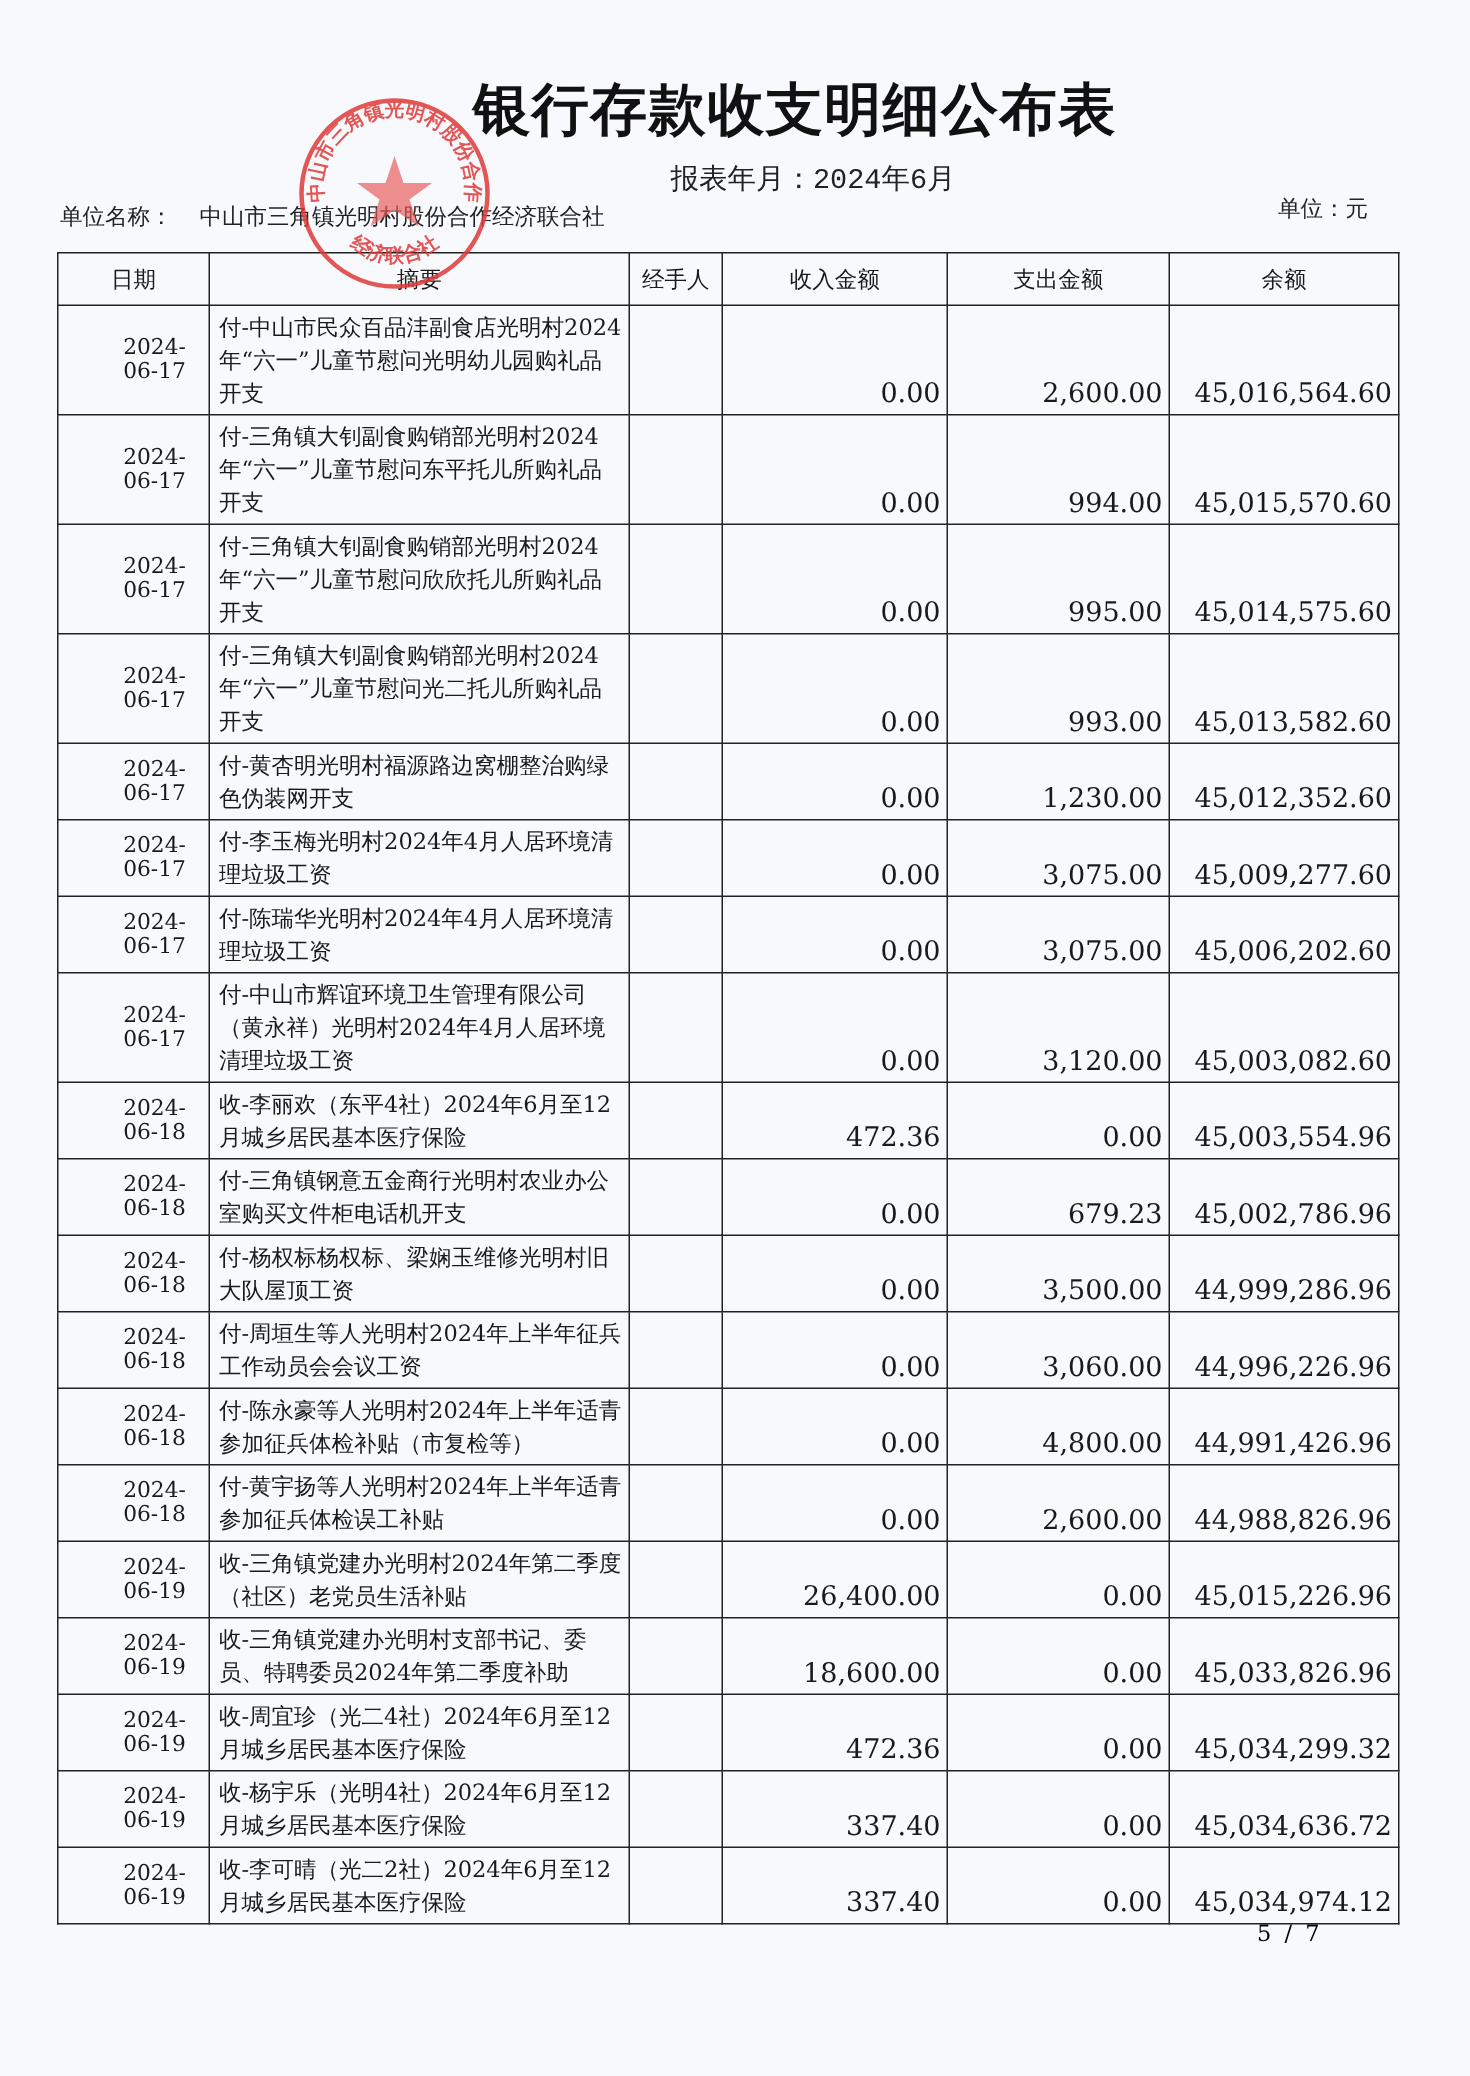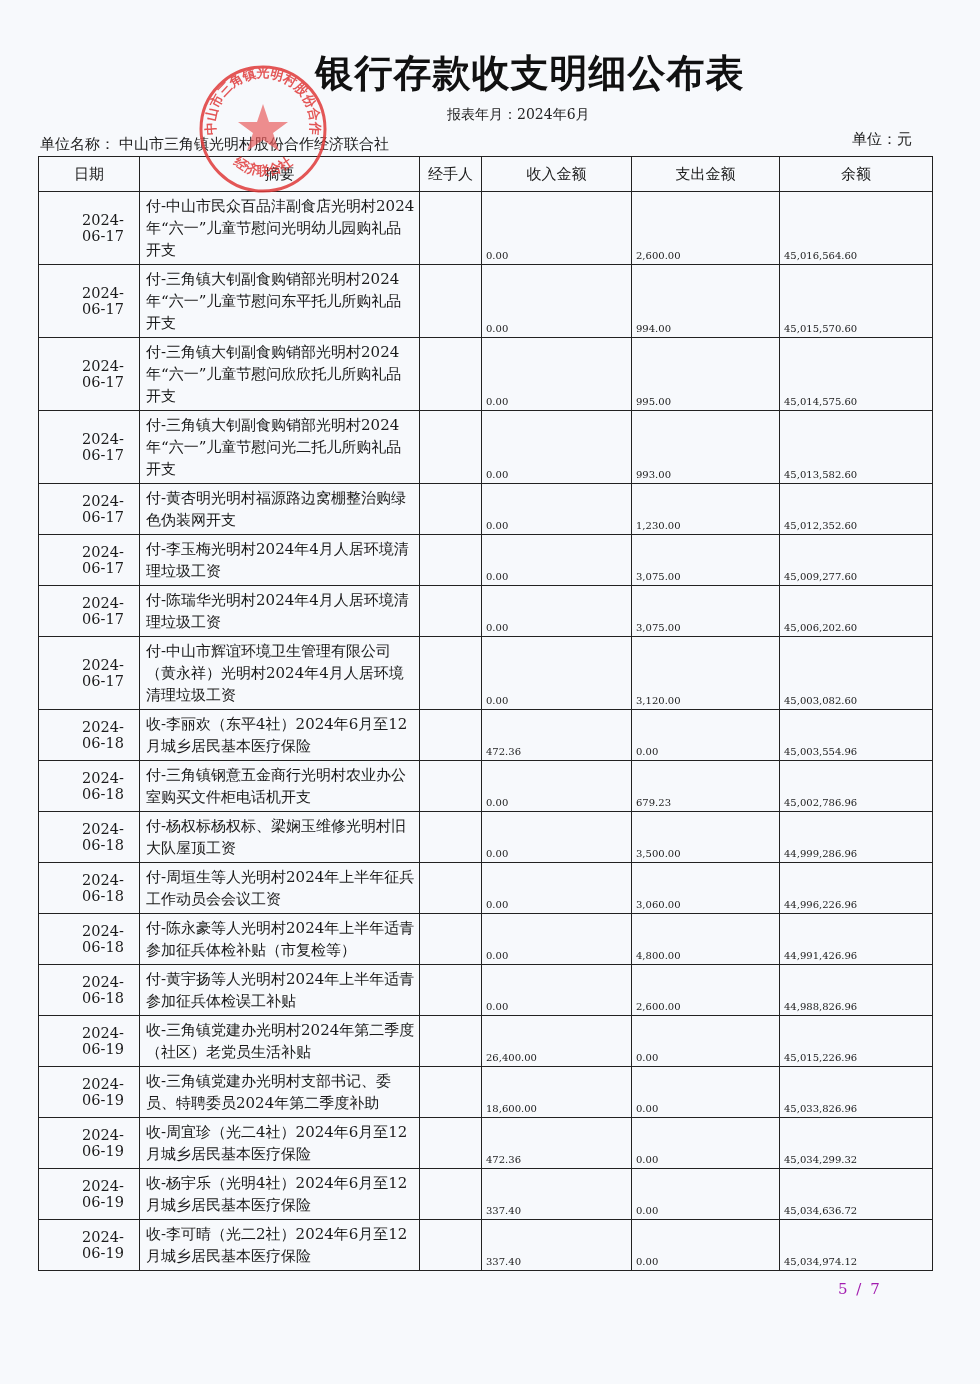--- a/index.html
+++ b/index.html
@@ -8,41 +8,41 @@
     background: #f7f9fc;
     font-family: "DejaVu Serif", "Liberation Serif", serif;
     color: #1a1a1a;
   }
   .title {
     position: absolute; left: 0; top: 48px; width: 1060px; text-align: center;
     font-family: "DejaVu Sans", "Liberation Sans", sans-serif;
     font-weight: bold; font-size: 38px; letter-spacing: 1px; color: #111;
   }
   .period {
-    position: absolute; left: 447px; top: 106px; font-size: 14px; color: #222;
+    position: absolute; left: 447px; top: 106px; font-size: 19px; color: #222; font-family: Liberation Mono, monospace;
   }
   .unit-name {
     position: absolute; left: 40px; top: 135px; font-size: 15px; color: #222;
   }
-  .unit-name .lbl { margin-right: 4px; text-align: right; }
+  .unit-name .lbl { margin-right: 18px; text-align: right; }
   .unit {
     position: absolute; left: 852px; top: 130px; font-size: 15px; color: #222; text-align: center;
   }
   table {
-    position: absolute; left: 38px; top: 156px; width: 894px;
+    position: absolute; left: 38px; top: 168px; width: 894px;
     border-collapse: collapse; table-layout: fixed;
     font-size: 14.5px;
   }
   th, td { border: 1.5px solid #222; padding: 0 4px; }
   th { height: 34px; font-weight: normal; text-align: center; font-size: 15px; }
   td.date { text-align: center; font-size: 14.5px; padding-left: 32px; }
   td.desc { text-align: left; line-height: 22px; font-size: 15px; padding: 2px 4px 2px 6px; }
-  td.num { text-align: left; vertical-align: bottom; padding-bottom: 3px; font-size: 10px; }
+  td.num { text-align: right; vertical-align: bottom; padding-bottom: 3px; font-size: 18px; }
   .page-no {
-    position: absolute; left: 838px; top: 1280px; font-size: 15px; color: #a21caf;
+    position: absolute; left: 838px; top: 1280px; font-size: 15px; color: #000000;
     letter-spacing: 2px;
   }
   .stamp {
     position: absolute; left: 196px; top: 62px; width: 134px; height: 134px;
     pointer-events: none; opacity: 0.85;
   }
 </style>
 </head>
 <body>
 

